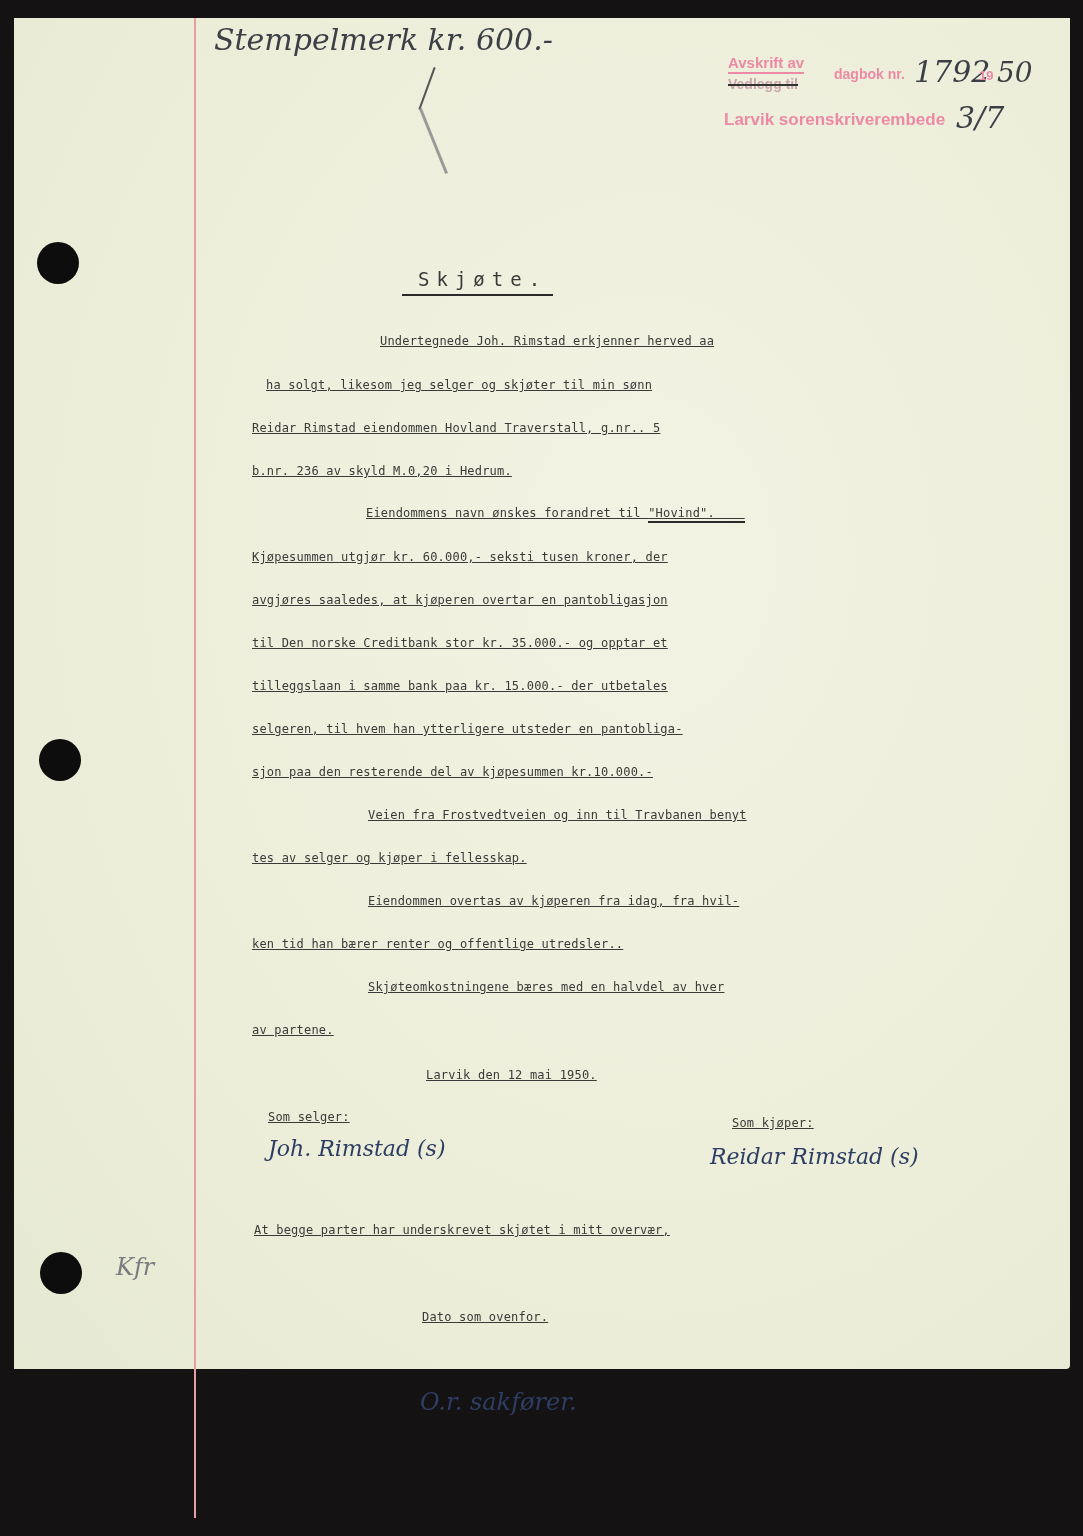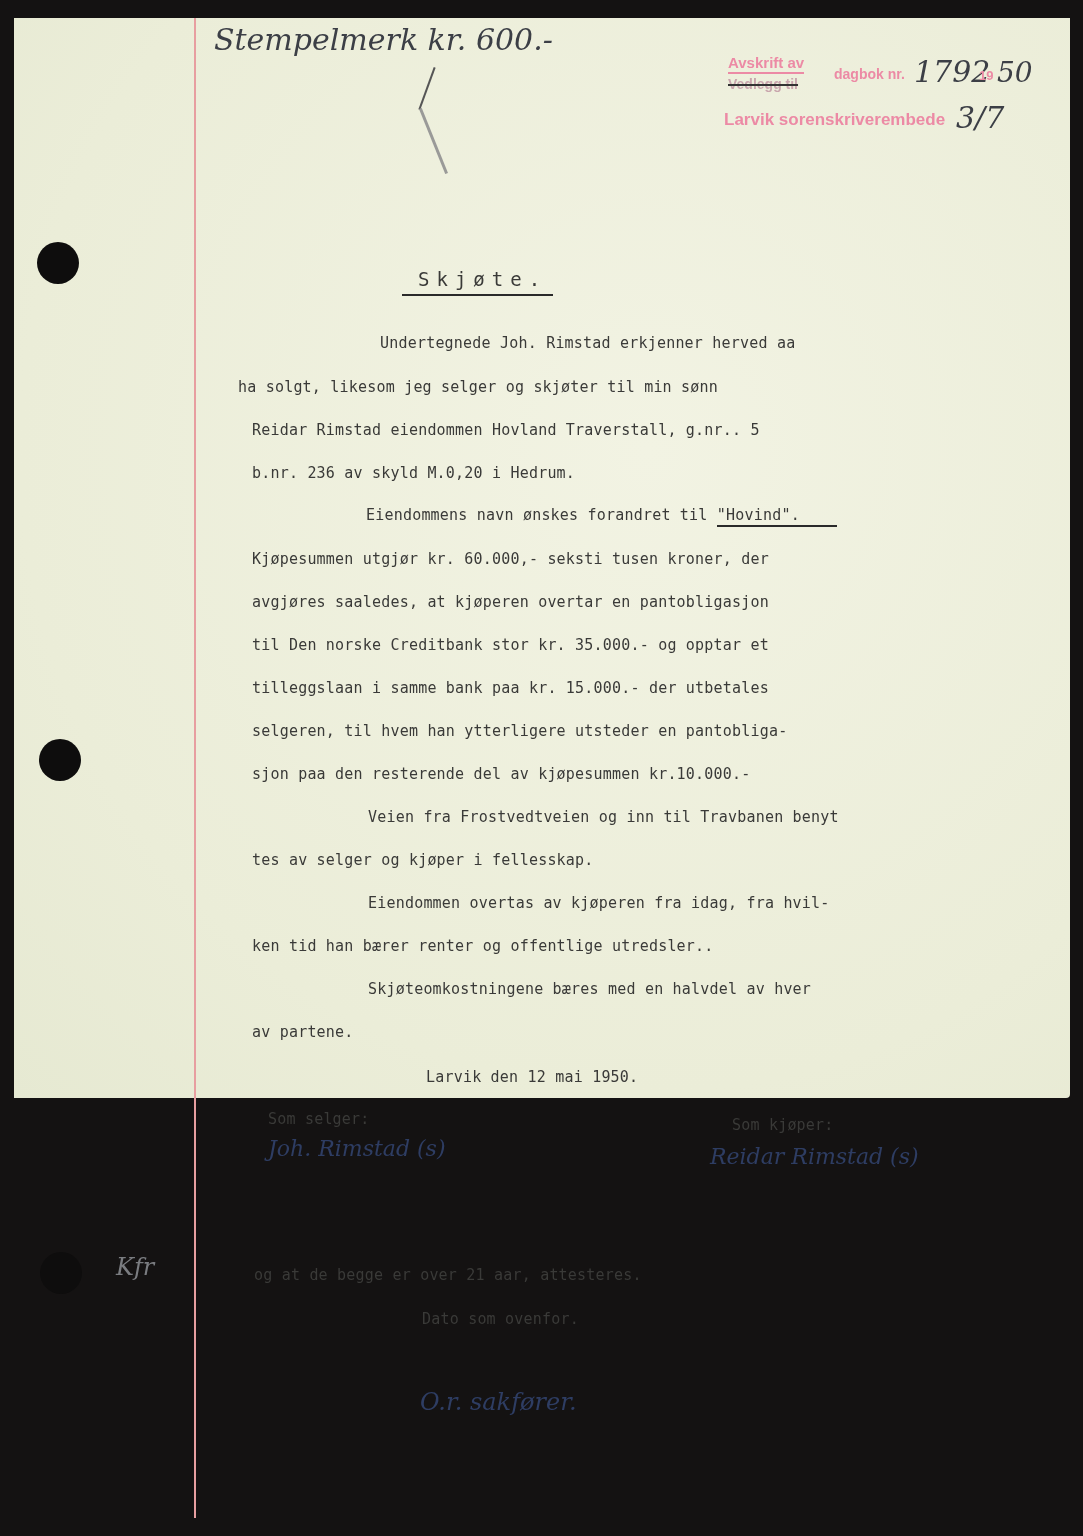--- a/index.html
+++ b/index.html
@@ -1,21 +1,21 @@
 <!DOCTYPE html>
 <html><head>
 <meta charset="utf-8">
 <style>
   html, body { margin: 0; padding: 0; }
   body {
     width: 1083px; height: 1536px; background: #141212;
     position: relative; overflow: hidden;
   }
   .paper {
-    position: absolute; left: 14px; top: 18px; width: 1056px; height: 1080px;
+    position: absolute; left: 14px; top: 18px; width: 1056px; height: 1351px;
     background: #eef0dd;
     background-image: radial-gradient(ellipse at 60% 40%, #f2f3e3 0%, #ebedd8 70%, #e6e9d2 100%);
     border-bottom-right-radius: 4px;
   }
   .margin-line {
     position: absolute; left: 180px; top: 0; width: 2px; height: 1500px;
     background: #e79ea0;
   }
   .hole {
     position: absolute; width: 42px; height: 42px; border-radius: 50%;
@@ -27,21 +27,21 @@
   }
   .hw.blue { color: #2e3d63; }
   .stamp {
     position: absolute; font-family: "Liberation Sans", sans-serif;
     color: #ec8aa5; white-space: nowrap; font-weight: bold;
   }
   .stamp .strike { text-decoration: line-through; text-decoration-color: #333; text-decoration-thickness: 2px; margin-top: 13px; }
   .stamp .under { border-bottom: 2px solid #ec8aa5; padding-bottom: 1px; }
   .tw {
     position: absolute; font-family: "DejaVu Sans Mono", monospace;
-    font-size: 15px; color: #3a3a38; white-space: nowrap; letter-spacing: 0.2px;
+    font-size: 12px; color: #3a3a38; white-space: nowrap; letter-spacing: 0.2px; text-decoration: underline;
   }
   .title {
     position: absolute; left: 388px; top: 250px;
     font-family: "DejaVu Sans Mono", monospace; font-size: 19px; color: #3a3a38;
     letter-spacing: 7px; border-bottom: 2px solid #2a2a2a; padding: 0 6px 4px 16px;
   }
   .ul { border-bottom: 2px solid #2a2a2a; padding-bottom: 1px; }
   .stroke { position: absolute; background: #555; }
 </style>
 </head>
@@ -70,21 +70,21 @@
     <div class="stamp" style="left:965px;top:50px;font-size:13px;">19</div>
     <div class="hw" style="left:983px;top:38px;font-size:28px;">50</div>
     <div class="stamp" style="left:710px;top:92px;font-size:17px;">Larvik sorenskriverembede</div>
     <div class="hw" style="left:942px;top:82px;font-size:30px;">3/7</div>
   </div>
 
   <div class="title">Skjøte.</div>
 
   <div>
     <div class="tw" style="left:366px;top:316px;">Undertegnede Joh. Rimstad erkjenner herved aa</div>
-    <div class="tw" style="left:224px;top:360px;">ha solgt, likesom jeg selger og skjøter til min sønn</div>
+    <div class="tw" style="left:252px;top:360px;">ha solgt, likesom jeg selger og skjøter til min sønn</div>
     <div class="tw" style="left:238px;top:403px;">Reidar Rimstad eiendommen Hovland Traverstall, g.nr.. 5</div>
     <div class="tw" style="left:238px;top:446px;">b.nr. 236 av skyld M.0,20 i Hedrum.</div>
     <div class="tw" style="left:352px;top:488px;">
       <span>Eiendommens navn ønskes forandret til </span><span class="ul">"Hovind".</span><span class="ul">&nbsp;&nbsp;&nbsp;&nbsp;</span>
     </div>
     <div class="tw" style="left:238px;top:532px;">Kjøpesummen utgjør kr. 60.000,- seksti tusen kroner, der</div>
     <div class="tw" style="left:238px;top:575px;">avgjøres saaledes, at kjøperen overtar en pantobligasjon</div>
     <div class="tw" style="left:238px;top:618px;">til Den norske Creditbank stor kr. 35.000.- og opptar et</div>
     <div class="tw" style="left:238px;top:661px;">tilleggslaan  i samme bank paa kr. 15.000.- der utbetales</div>
     <div class="tw" style="left:238px;top:704px;">selgeren, til hvem han ytterligere utsteder en pantobliga-</div>
@@ -101,18 +101,18 @@
 
   <div>
     <div class="tw" style="left:254px;top:1092px;">Som selger:</div>
     <div class="hw blue" style="left:254px;top:1118px;font-size:22px;">Joh. Rimstad (s)</div>
   </div>
   <div>
     <div class="tw" style="left:718px;top:1098px;">Som kjøper:</div>
     <div class="hw blue" style="left:696px;top:1126px;font-size:22px;">Reidar Rimstad (s)</div>
   </div>
 
-  <div class="tw" style="left:240px;top:1248px;">og at de begge er over 21 aar, attesteres.</div>
+  <div class="tw" style="left:240px;top:1205px;">At begge parter har underskrevet skjøtet i mitt overvær,</div>
   <div class="tw" style="left:408px;top:1292px;">Dato som ovenfor.</div>
   <div class="hw blue" style="left:406px;top:1370px;font-size:24px;">O.r. sakfører.</div>
 
   <div class="hw" style="left:102px;top:1235px;font-size:24px;color:#7a7c80;">Kfr</div>
 </div>
 
 </body></html>

